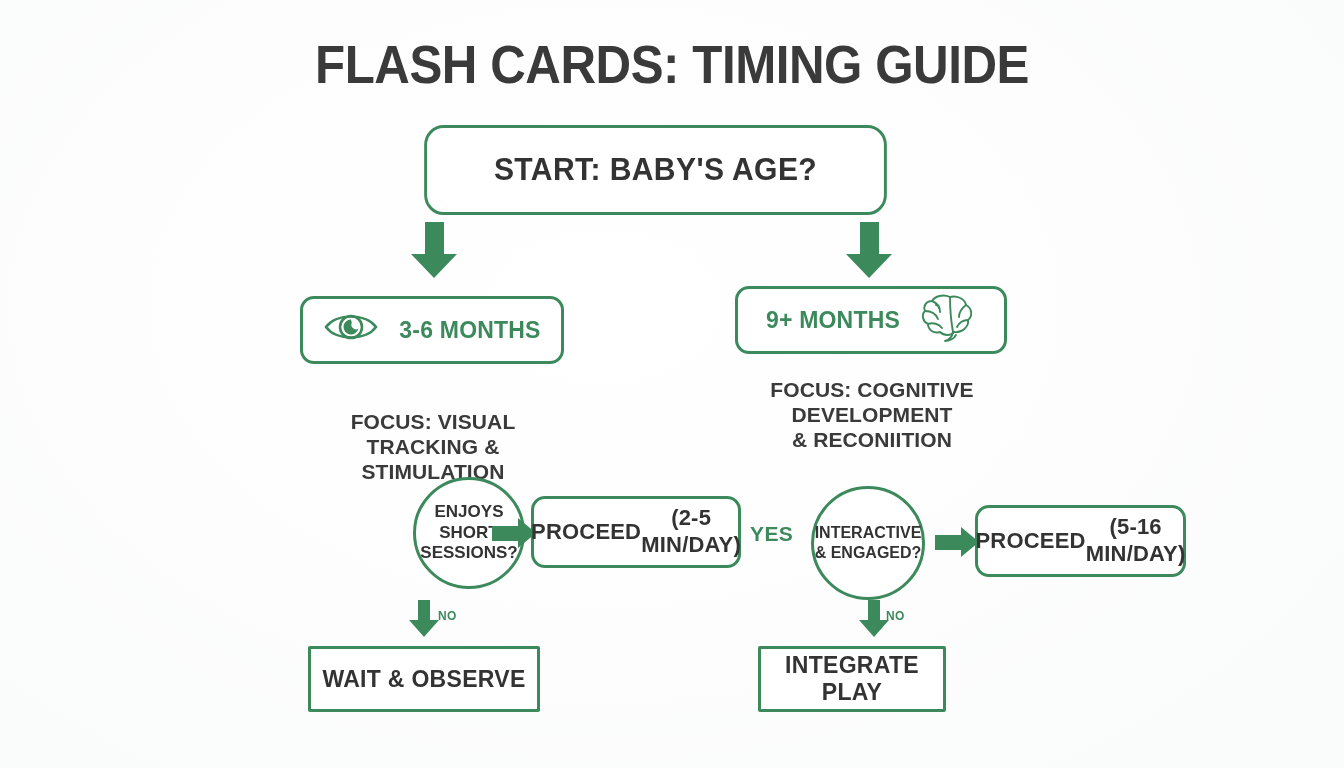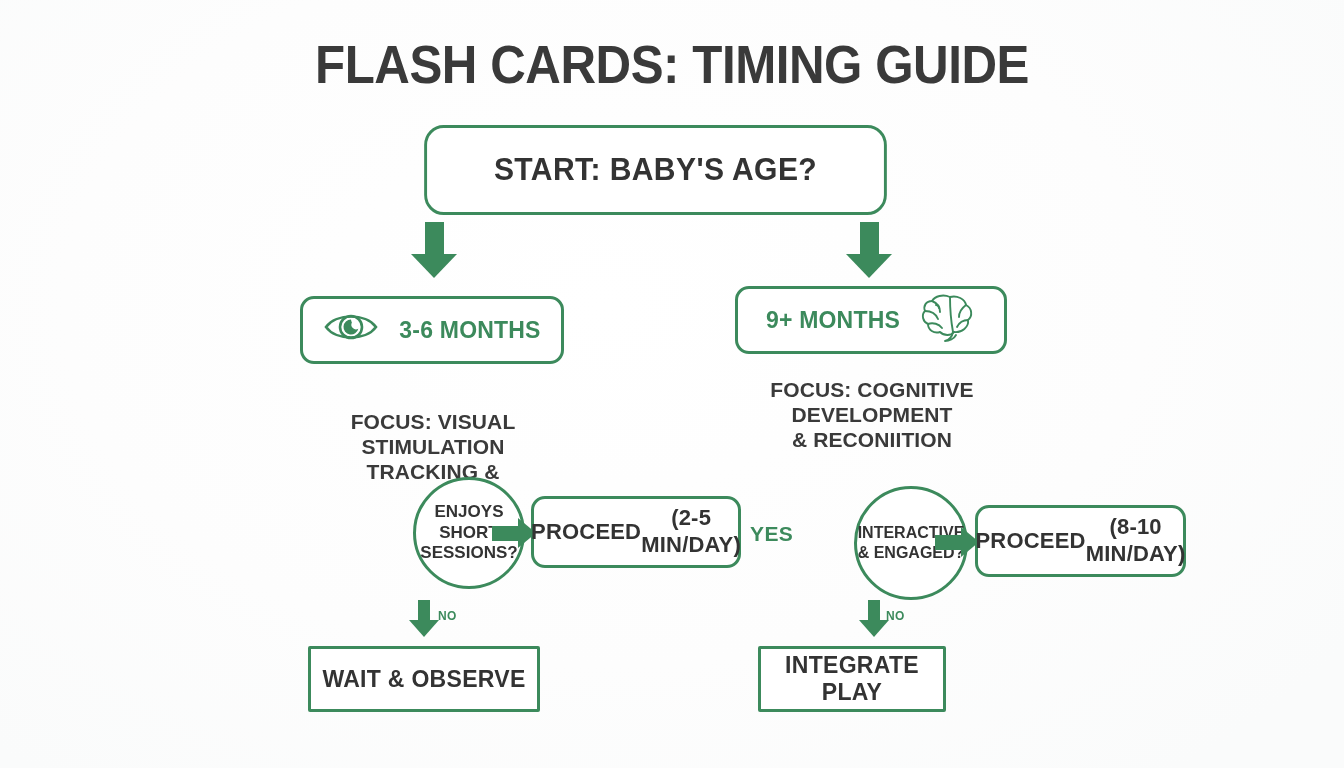--- a/index.html
+++ b/index.html
@@ -115,21 +115,21 @@
     color: #333333;
     line-height: 1.22;
   }
   #decision-left {
     left: 369px; top: 477px;
     width: 112px; height: 112px;
     font-size: 17px;
     margin-left: 44px;
   }
   #decision-right {
-    left: 854px; top: 486px;
+    left: 811px; top: 486px;
     width: 114px; height: 114px;
     font-size: 16px;
   }
   .decision span { display: block; width: 136px; }
 
   
   .arrow-down { width: 46px; }
   .arrow-down .shaft {
     width: 19px;
     background: #3c8a5c;
@@ -215,22 +215,22 @@
         <path d="M3 20 C13 6, 43 6, 53 20 C43 34, 13 34, 3 20 Z" stroke="#3c8a5c" stroke-width="2.6" fill="none"></path>
         <circle cx="28" cy="20" r="11" stroke="#3c8a5c" stroke-width="2.6" fill="none"></circle>
         <path d="M28 12.5 a7.5 7.5 0 1 0 7.3 9.2 a4.6 4.6 0 0 1 -6.4 -6.1 a7.5 7.5 0 0 1 -0.9 -3.1 Z" fill="#3c8a5c"></path>
       </svg>
     </span>
     <span>3-6 MONTHS</span>
   </div>
 
   <div class="abs focus-text" id="focus-left">
     <div>FOCUS: VISUAL</div>
+    <div>TRACKING &amp;</div>
     <div>STIMULATION</div>
-    <div>TRACKING &amp;</div>
   </div>
 
   <div class="abs decision" id="decision-left">
     <div>
       <span>ENJOYS</span>
       <span>SHORT</span>
       <span>SESSIONS?</span>
     </div>
   </div>
 
@@ -286,21 +286,21 @@
     </div>
   </div>
 
   <div class="abs arrow-right" id="arrow-yes-right">
     <div class="shaft"></div>
     <div class="head"></div>
   </div>
 
   <div class="abs node proceed-node" id="proceed-right">
     <div>PROCEED</div>
-    <div>(8-10 MIN/DAY)</div>
+    <div>(5-16 MIN/DAY)</div>
   </div>
 
   <div class="abs arrow-no" id="arrow-no-right">
     <div class="shaft"></div>
     <div class="head"></div>
   </div>
   <div class="abs edge-label" id="label-no-right">NO</div>
 
   <div class="abs node outcome-node" id="outcome-right">
     <span>INTEGRATE PLAY</span>

